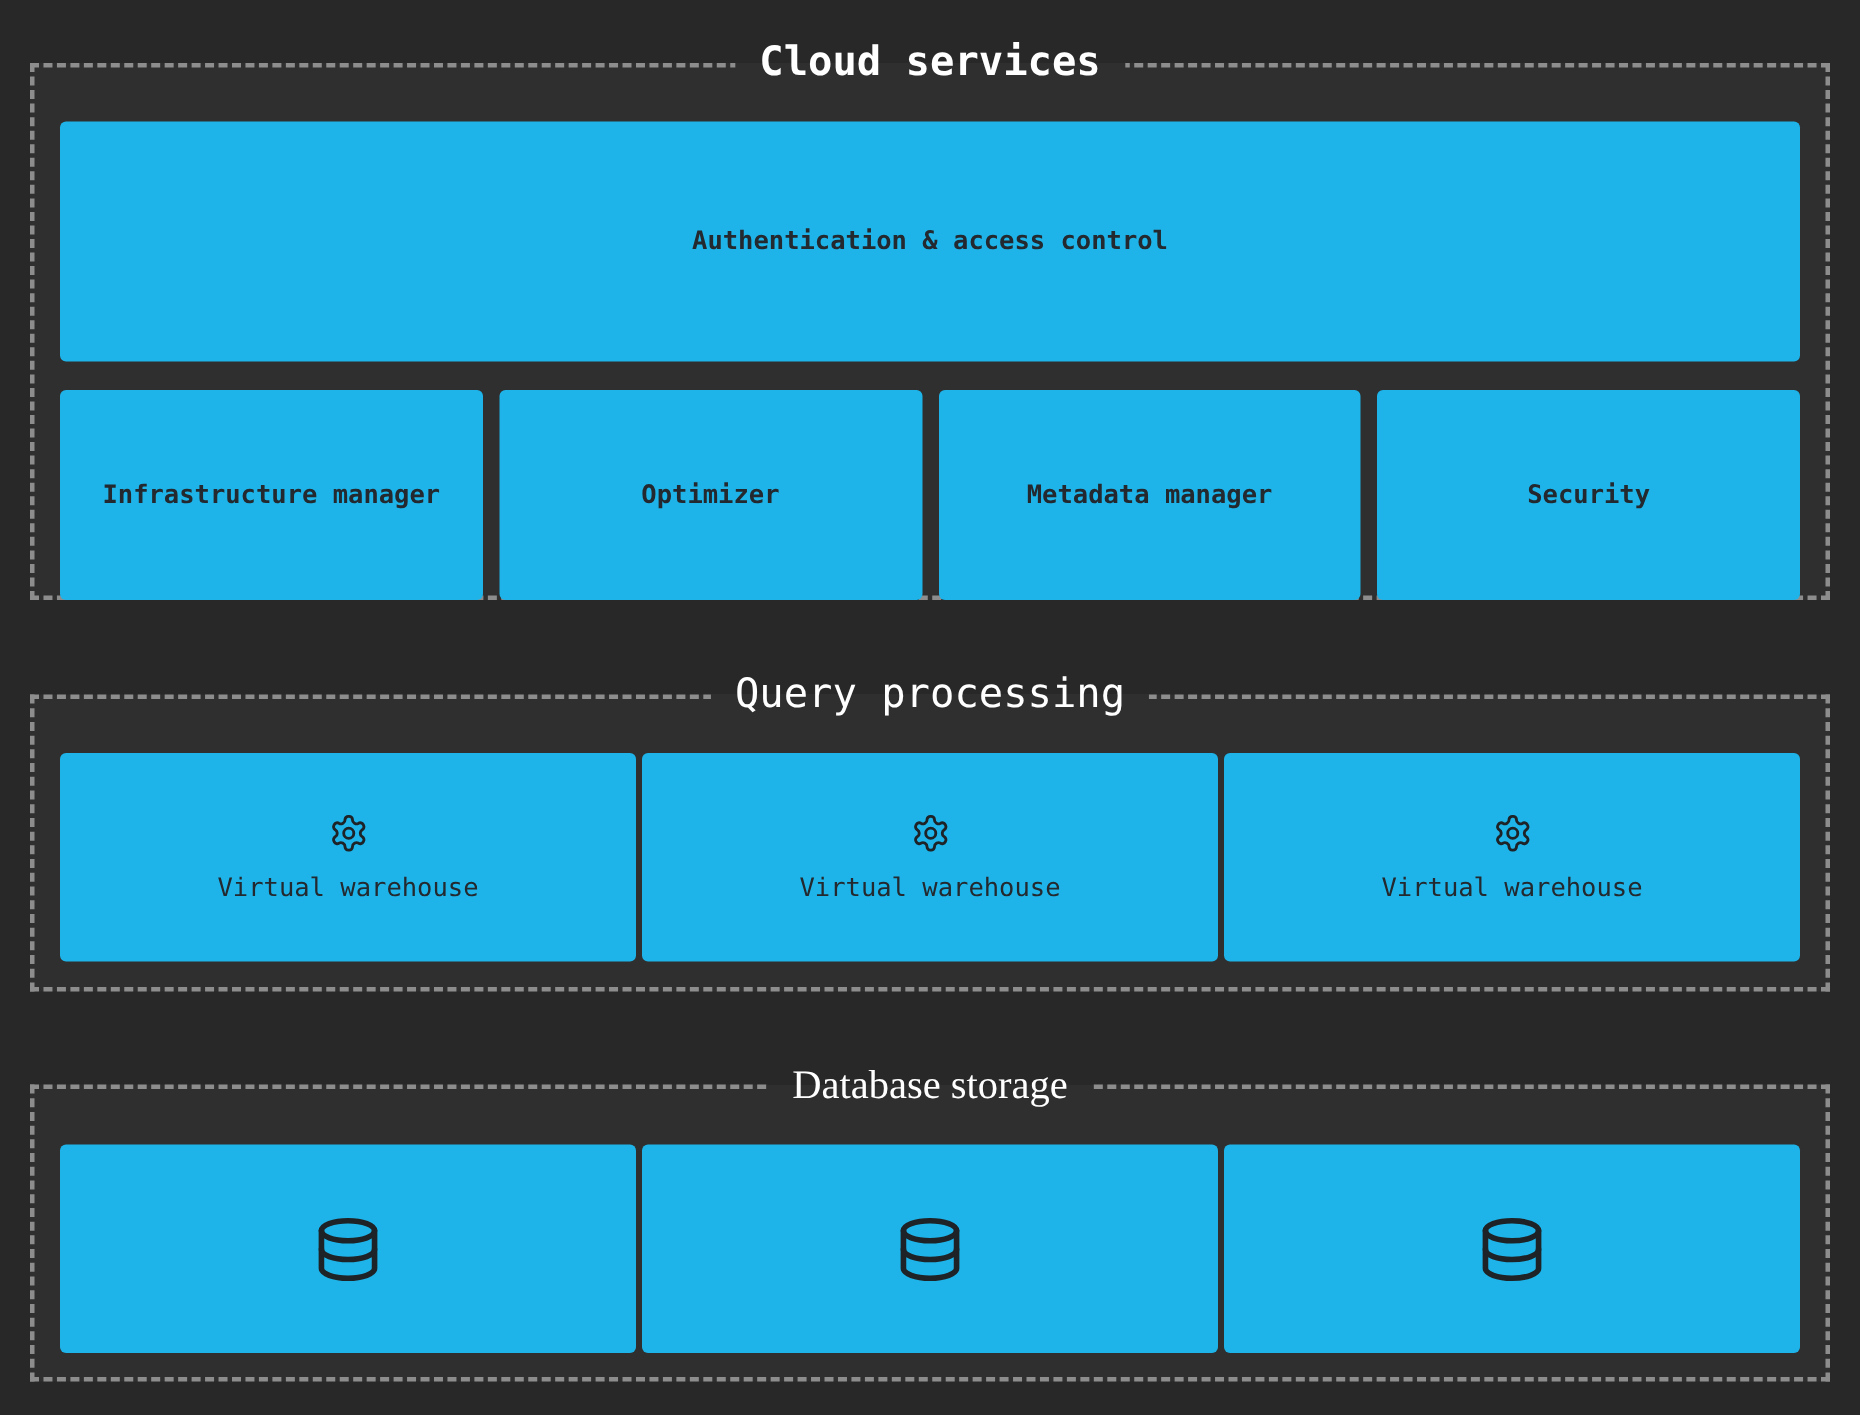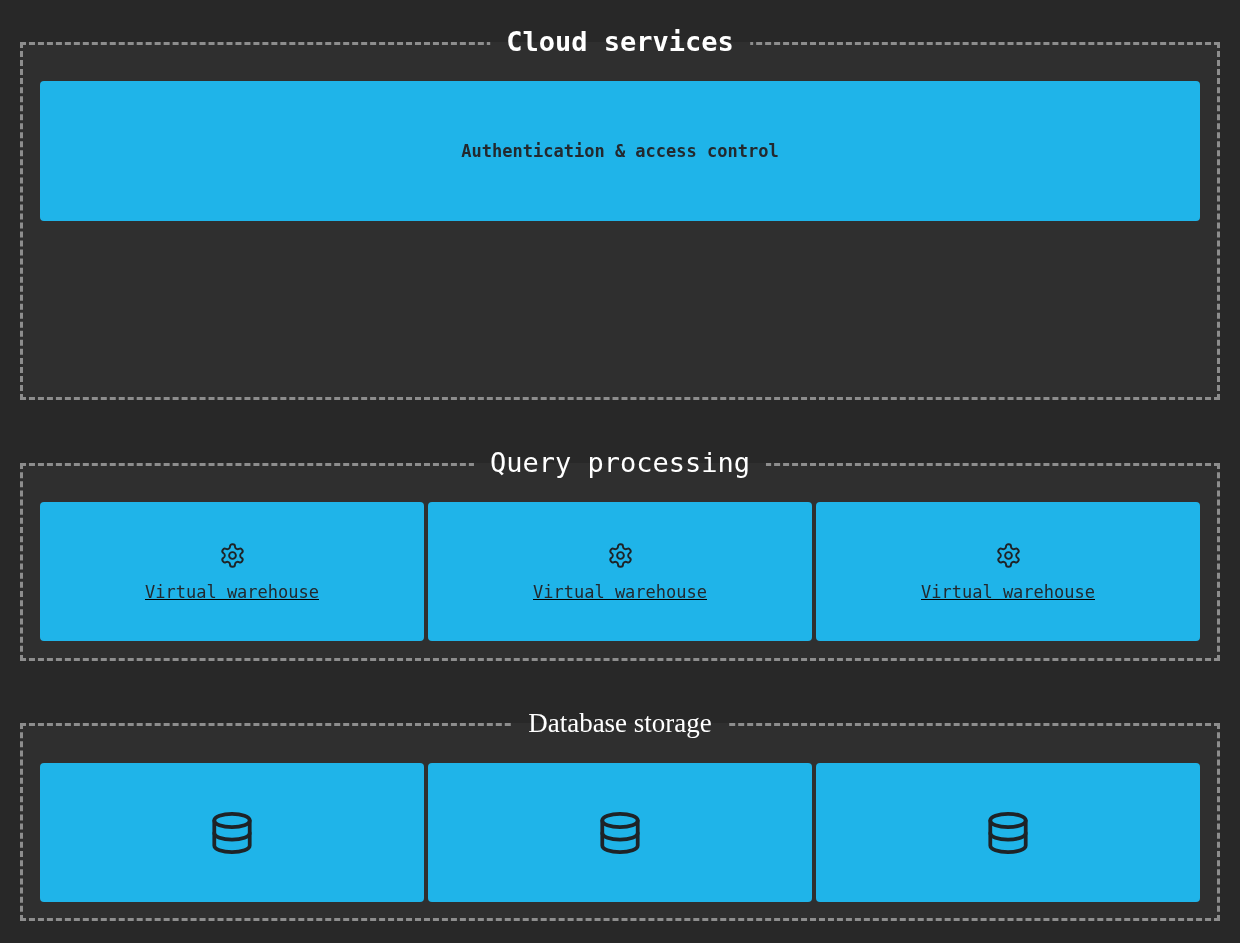--- a/index.html
+++ b/index.html
@@ -31,53 +31,67 @@
     left:50%;
     transform:translateX(-50%);
     font-size:27px;
     line-height:34px;
     color:var(--title);
     padding:0 16px;
     white-space:nowrap;
     background:linear-gradient(to bottom, var(--bg) 0 50%, var(--section-bg) 50% 100%);
   }
   #section-cloud{top:42px;height:358px;padding:36px 17px 17px;font-weight:bold;}
-  #section-query{top:463px;height:198px;padding:36px 17px 17px;text-decoration:underline;}
+  #section-query{top:463px;height:198px;padding:36px 17px 17px;}
   #section-storage{top:723px;height:198px;padding:37px 17px 16px;font-family:Liberation Serif, serif;}
 
   .node{
     background:var(--box);
     border-radius:4px;
     display:flex;
     flex-direction:column;
     align-items:center;
     justify-content:center;
     color:var(--box-text);
     font-size:17px;
     gap:13px;
   }
-  .auth-box{height:140px;width:100%;}
+  .auth-box{height:160px;width:100%;}
   .row{display:flex;width:100%;}
   .row-cloud{margin-top:19px;gap:11px;}
   .row-cloud .node{flex:1;height:140px;}
   .row-three{gap:4px;}
   .row-three .node{flex:1;height:139px;}
   .icon svg{display:block;}
   .node-label{white-space:nowrap;}
 </style>
 </head>
 <body>
 
 <div class="section" id="section-cloud">
   <div class="section-title">Cloud services</div>
 
   <div class="node auth-box">
     <span class="node-label">Authentication &amp; access control</span>
   </div>
 
+  <div class="row row-cloud">
+    <div class="node">
+      <span class="node-label">Infrastructure manager</span>
+    </div>
+    <div class="node">
+      <span class="node-label">Optimizer</span>
+    </div>
+    <div class="node">
+      <span class="node-label">Metadata manager</span>
+    </div>
+    <div class="node">
+      <span class="node-label">Security</span>
+    </div>
+  </div>
 </div>
 
 <div class="section" id="section-query">
   <div class="section-title">Query processing</div>
 
   <div class="row row-three">
 
     <div class="node">
       <span class="icon">
         <svg width="27" height="27" viewBox="0 0 24 24" fill="none" stroke="#1e2327" stroke-width="1.7" stroke-linecap="round" stroke-linejoin="round">

